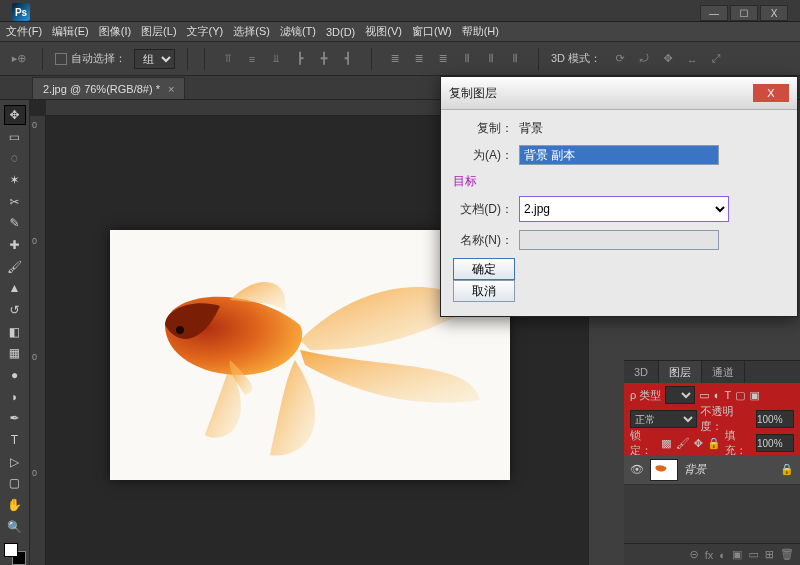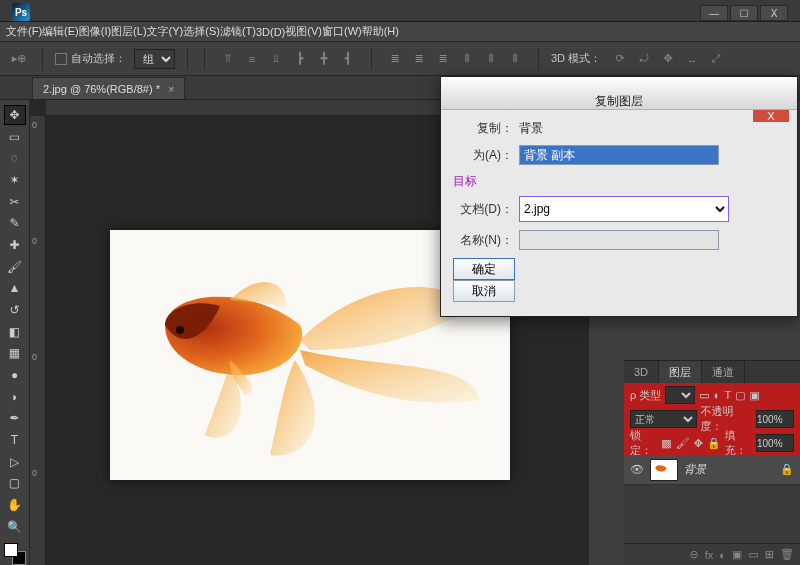--- a/index.html
+++ b/index.html
@@ -3,21 +3,21 @@
 <meta charset="utf-8">
 <style>
   * { box-sizing: border-box; margin: 0; padding: 0; font-family: "Microsoft YaHei", sans-serif; }
   body { width: 800px; height: 565px; background: #535353; overflow: hidden; color: #c8c8c8; font-size: 11px; position: relative; }
 
   .titlebar { height: 22px; background: #3a3a3a; display: flex; align-items: flex-end; padding: 0 12px; border-bottom: 1px solid #1e1e1e; }
   .titlebar .logo { width: 18px; height: 18px; background: linear-gradient(135deg,#001d33,#2a97e0); border-radius:3px; display:flex;align-items:center;justify-content:center;color:#fff;font-weight:bold;font-size:10px; margin-right:8px;}
   .win-controls { margin-left:auto; display:flex; gap:2px;}
   .win-controls div{ width:28px;height:16px;background:#4a4a4a;border:1px solid #2a2a2a;display:flex;align-items:center;justify-content:center;font-size:10px;color:#ccc;}
 
-  .menubar { height: 20px; background: #444; display:flex; align-items:center; padding: 0 6px; font-size:11px; border-bottom:1px solid #2a2a2a;}
+  .menubar { height: 20px; background: #444; display:flex; align-items:center; padding: 0 6px; gap: 10px; font-size:11px; border-bottom:1px solid #2a2a2a;}
   .menubar span { color:#ddd; }
 
   .optionsbar { height: 34px; background: #3f3f3f; border-bottom:1px solid #262626; display:flex; align-items:center; padding:0 8px; gap:8px; font-size:11px;}
   .optionsbar .sep { width:1px; height:22px; background:#2a2a2a; margin:0 4px;}
   .optionsbar .chk { width:12px;height:12px;border:1px solid #777; display:inline-block; margin-right:4px; vertical-align:middle;}
   .optionsbar .chk.on::after{content:"✔";display:block;font-size:9px;line-height:10px;text-align:center;color:#ddd;}
   .optionsbar select{ background:#3a3a3a;color:#ddd;border:1px solid #222;height:20px;font-size:11px;padding:0 4px;}
   .optionsbar .iconbtn{width:22px;height:22px;border:1px solid transparent;display:flex;align-items:center;justify-content:center;color:#888;}
   .optionsbar .icongroup{display:flex;gap:2px;}
 
@@ -54,21 +54,21 @@
   .layer-row{height:30px;display:flex;align-items:center;padding:0 6px;gap:6px;background:#4a4a4a;border-bottom:1px solid #303030;}
   .eye{width:14px;height:14px;display:flex;align-items:center;justify-content:center;color:#ccc;font-size:11px;}
   .thumb{width:28px;height:22px;background:#fff;border:1px solid #222;position:relative;overflow:hidden;}
   .thumb .fishmini{transform:scale(.08);transform-origin:top left;position:absolute;}
   .layer-name{flex:1;font-style:italic;color:#ddd;}
   .lock{font-size:11px;color:#999;}
   .panel-footer{height:22px;background:#3a3a3a;border-top:1px solid #262626;display:flex;align-items:center;justify-content:flex-end;gap:6px;padding:0 6px;color:#888;font-size:11px;}
 
   
   .dialog{position:absolute;top:76px;left:440px;width:358px;background:#e9e9e9;border:1px solid #222;box-shadow:0 4px 16px rgba(0,0,0,.5);z-index:20;color:#222;font-size:12px;}
-  .dlg-title{height:22px;background:linear-gradient(#fdfdfd,#d8d8d8);border-bottom:1px solid #b0b0b0;display:flex;align-items:center;padding:16px 8px;font-size:12px;flex-direction:column;}
+  .dlg-title{height:22px;background:linear-gradient(#fdfdfd,#d8d8d8);border-bottom:1px solid #b0b0b0;display:flex;align-items:center;padding:16px 8px;font-size:12px;}
   .dlg-title .x{margin-left:auto;width:36px;height:18px;background:#ce4d3f;color:#fff;display:flex;align-items:center;justify-content:center;font-size:11px;}
   .dlg-body{padding:10px 6px 14px;display:flex;flex-direction:column;}
   .dlg-left{flex:1;}
   .dlg-right{width:68px;display:flex;flex-direction:column;padding-left:6px;}
   .fld{display:flex;align-items:center;margin-bottom:8px;}
   .fld label{width:72px;text-align:right;padding-right:6px;color:#333;}
   .fld .val{flex:1;}
   .fld input[type=text]{width:200px;height:20px;border:1px solid #8a9bb0;padding:0 4px;font-size:12px;}
   .fld input.sel-text{background:#3a74c4;color:#fff;}
   .fld select{width:210px;height:26px;border:1px solid #8b5cf6;font-size:12px;background:#fff;}

